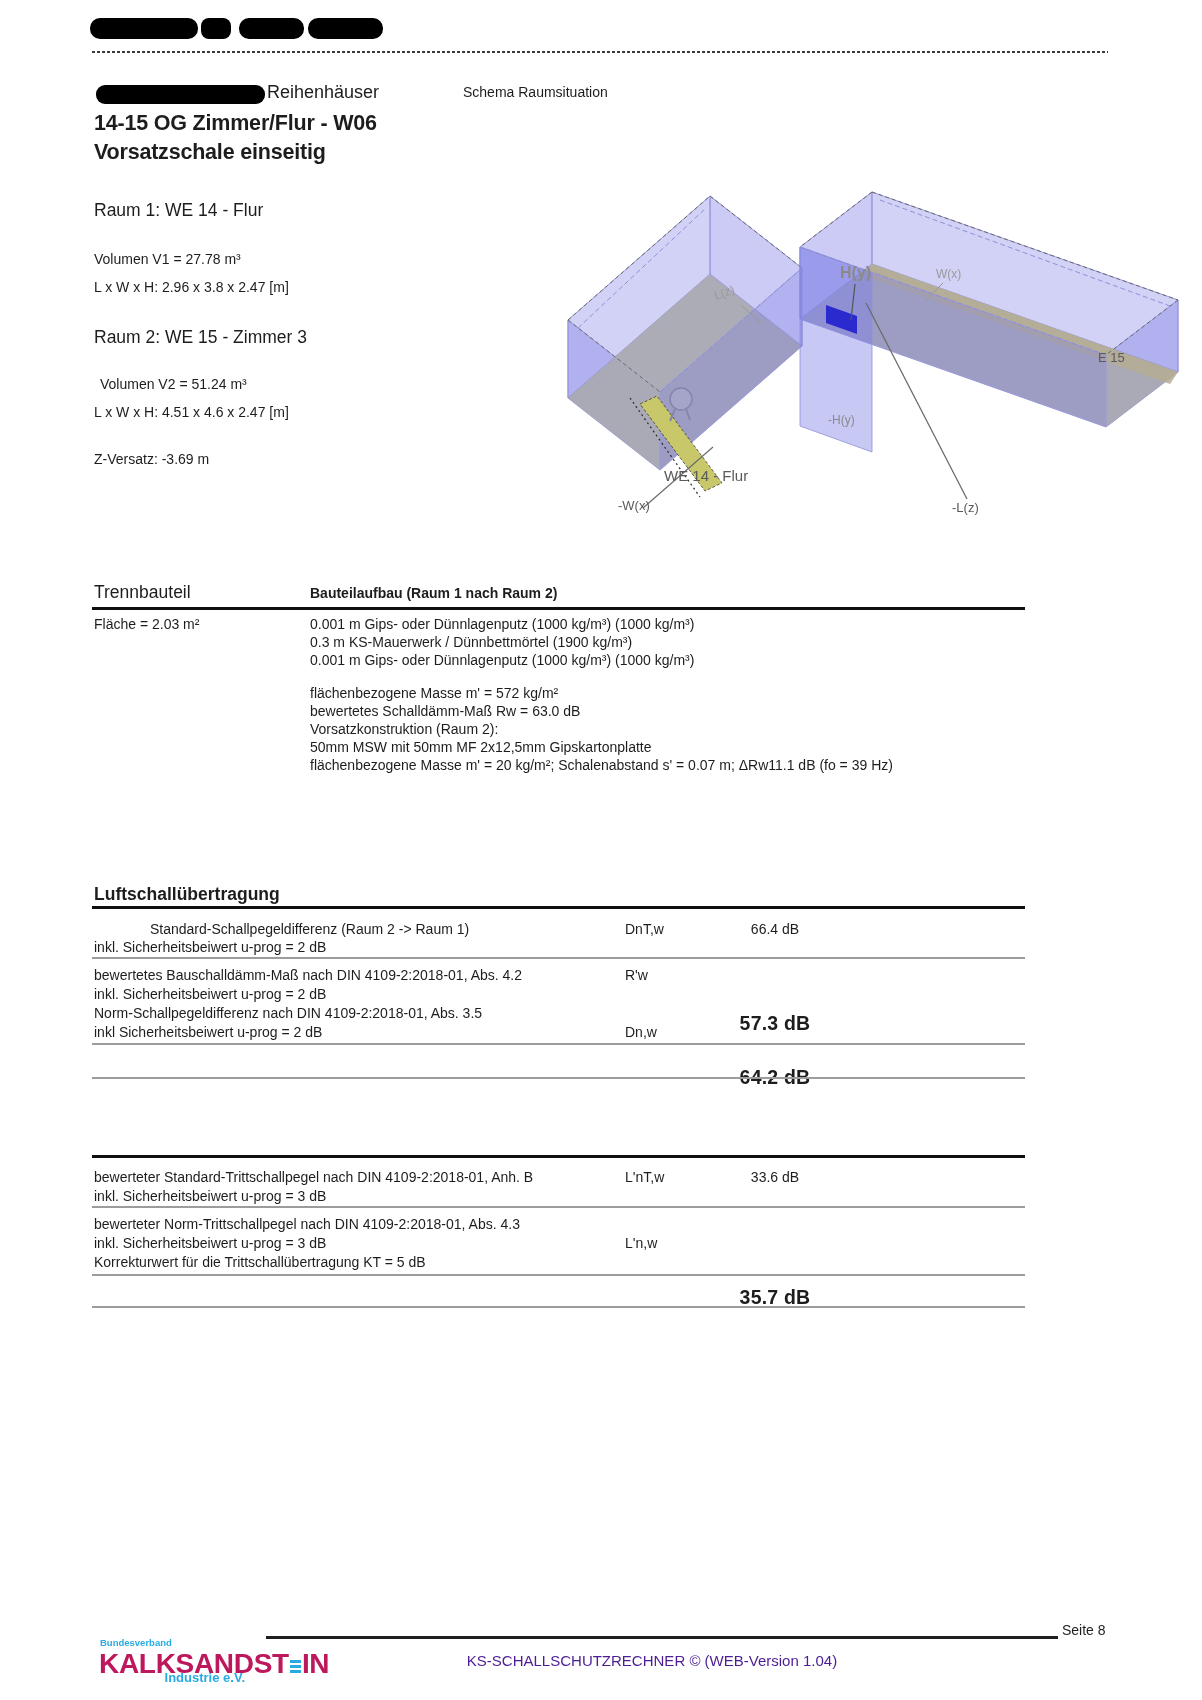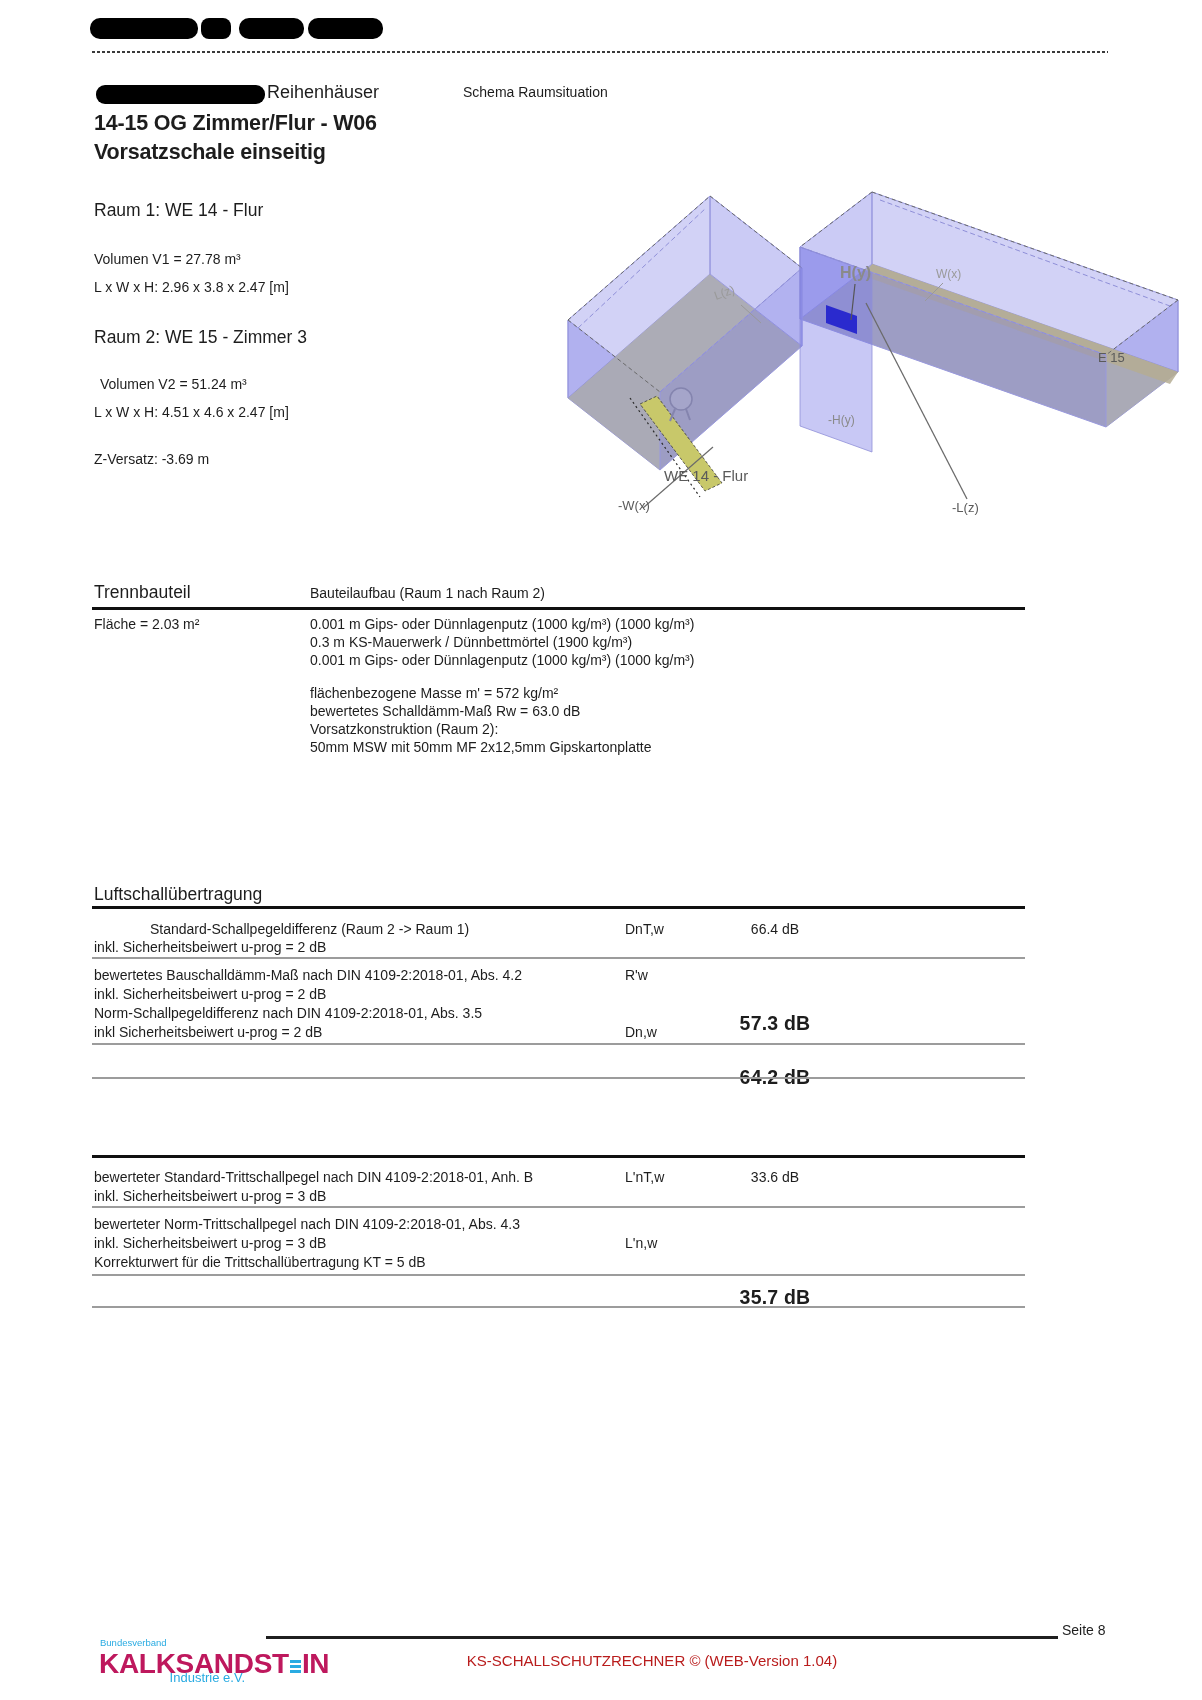--- a/index.html
+++ b/index.html
@@ -4,29 +4,29 @@
 <style>
   html,body{margin:0;padding:0;background:#fff;}
   .page{position:relative;width:1202px;height:1700px;background:#fff;overflow:hidden;
         font-family:"Liberation Sans",sans-serif;color:#1d1d1d;}
   .abs{position:absolute;white-space:nowrap;}
   .t14{font-size:14px;line-height:17px;}
   .t15{font-size:15px;}
   .t17{font-size:17.5px;}
   .t18{font-size:18px;}
   .b21{font-size:21.5px;font-weight:bold;letter-spacing:-0.2px;}
-  .bold{font-weight:normal;}
+  .bold{font-weight:bold;}
   .big{font-size:19.5px;font-weight:600;letter-spacing:0.2px;margin-top:48px;}
   .val{width:150px;text-align:center;}
   .redact{position:absolute;background:#000;border-radius:10px;}
   .rule{position:absolute;background:#101010;height:3px;}
   .thin{position:absolute;background:#9c9c9c;height:2px;}
   .dashline{position:absolute;height:2px;
             background:repeating-linear-gradient(90deg,#3a3a3a 0 3px,transparent 3px 5px);}
-  .gray{color:#b91c1c;}
+  .gray{color:#4c1d95;}
   svg text{font-family:"Liberation Sans",sans-serif;}
   .logo-main{font-size:28px;font-weight:800;color:#be185d;letter-spacing:-0.3px;}
   .logo-e{display:inline-block;width:11px;height:13px;margin:0 1px;
           background:repeating-linear-gradient(180deg,#29abe2 0 3px,#fff 3px 5px);}
   .cyan{color:#29abe2;}
 </style>
 </head>
 <body>
 
 <div class="page">
@@ -106,20 +106,21 @@
   <div class="abs t14 bold" style="left:310px;top:585px;">Bauteilaufbau (Raum 1 nach Raum 2)</div>
   <div class="rule" style="left:92px;top:607px;width:933px;"></div>
   <div class="abs t14" style="left:94px;top:616px;">Fläche = 2.03 m²</div>
   <div class="abs t14" style="left:310px;top:616px;">0.001 m Gips- oder Dünnlagenputz (1000 kg/m³) (1000 kg/m³)</div>
   <div class="abs t14" style="left:310px;top:634px;">0.3 m KS-Mauerwerk / Dünnbettmörtel (1900 kg/m³)</div>
   <div class="abs t14" style="left:310px;top:652px;">0.001 m Gips- oder Dünnlagenputz (1000 kg/m³) (1000 kg/m³)</div>
   <div class="abs t14" style="left:310px;top:685px;">flächenbezogene Masse m' = 572 kg/m²</div>
   <div class="abs t14" style="left:310px;top:703px;">bewertetes Schalldämm-Maß Rw = 63.0 dB</div>
   <div class="abs t14" style="left:310px;top:721px;">Vorsatzkonstruktion (Raum 2):</div>
   <div class="abs t14" style="left:310px;top:739px;">50mm MSW mit 50mm MF 2x12,5mm Gipskartonplatte</div>
+  <div class="abs t14" style="left:310px;top:757px;">flächenbezogene Masse m' = 20 kg/m²; Schalenabstand s' = 0.07 m; ΔRw11.1 dB (fo = 39 Hz)</div>
 
   <div class="abs t17 bold" style="left:94px;top:884px;">Luftschallübertragung</div>
   <div class="rule" style="left:92px;top:906px;width:933px;"></div>
 
   <div class="abs t14" style="left:110px;top:921px;margin-left:40px;">Standard-Schallpegeldifferenz (Raum 2 -&gt; Raum 1)</div>
   <div class="abs t14" style="left:94px;top:939px;">inkl. Sicherheitsbeiwert u-prog = 2 dB</div>
   <div class="abs t14" style="left:625px;top:921px;">DnT,w</div>
   <div class="abs t14 val" style="left:700px;top:921px;">66.4 dB</div>
   <div class="thin" style="left:92px;top:957px;width:933px;"></div>
 

